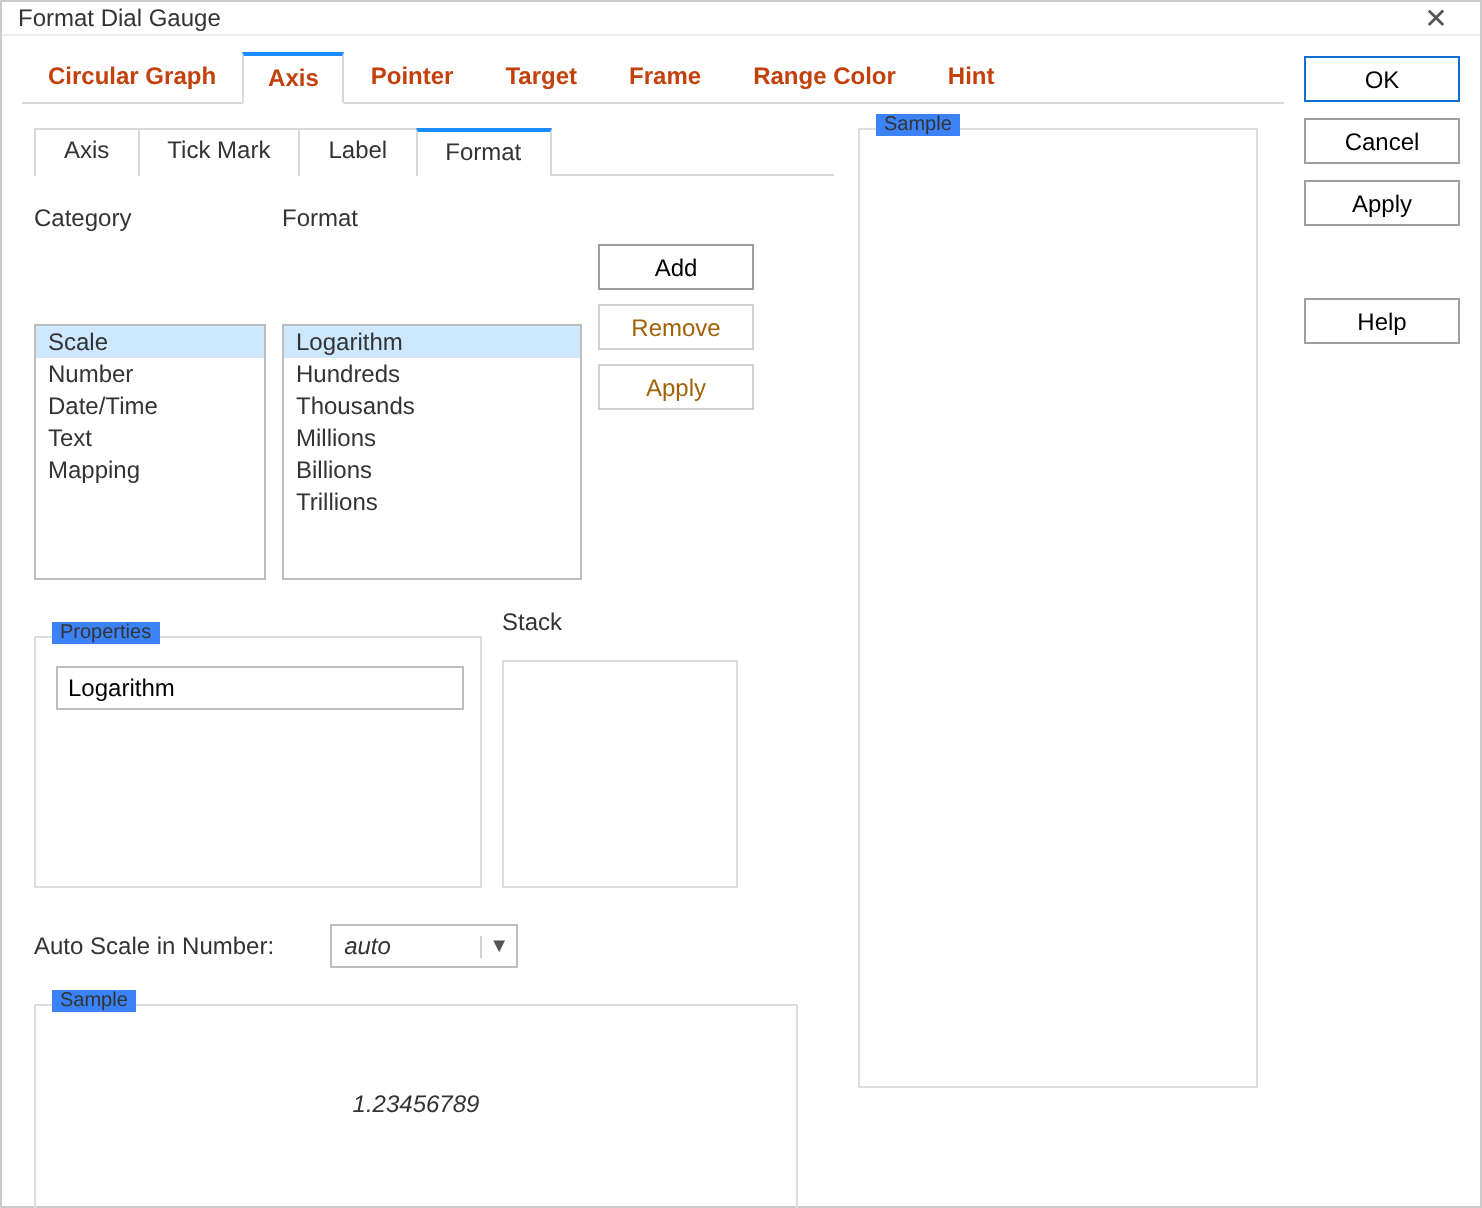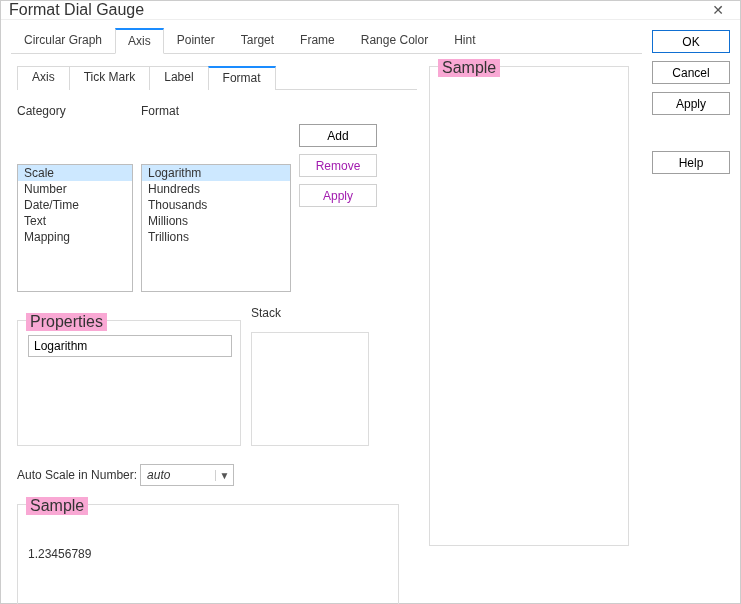--- a/index.html
+++ b/index.html
@@ -8,32 +8,32 @@
     font-family: "Segoe UI", Tahoma, sans-serif;
     font-size: 12px;
     background: #fff;
     color: #333;
     width: 741px;
     height: 604px;
     overflow: hidden;
   }
   .window { width: 741px; height: 604px; border: 1px solid #ccc; display: flex; flex-direction: column; }
   .titlebar { height: 30px; display: flex; align-items: center; justify-content: space-between; padding: 0 8px; border-bottom: 1px solid #eee; }
-  .title { font-size: 16px; }
+  .title { font-size: 12px; }
   .close-x { font-family: Arial, sans-serif; font-size: 14px; color: #555; width: 28px; text-align: center; cursor: pointer; }
   .body { flex: 1; display: flex; padding: 8px 10px 12px 10px; }
   .main { flex: 1; display: flex; flex-direction: column; }
   .rightbar { width: 78px; display: flex; flex-direction: column; gap: 8px; margin-left: 10px; margin-top: 2px; }
   .btn { height: 23px; border: 1px solid #9f9f9f; background: #fff; font-size: 12px; cursor: pointer; padding: 0; }
   .btn.primary { border: 1px solid #0f6fd2; }
-  .btn[disabled] { color: #a21caf; border-color: #d0d0d0; cursor: default; background: #fff; }
+  .btn[disabled] { color: #a16207; border-color: #d0d0d0; cursor: default; background: #fff; }
 
   
   .tabs { display: flex; border-bottom: 1px solid #d9d9d9; height: 26px; }
-  .tab { padding: 4px 12px; border: 1px solid transparent; border-bottom: none; cursor: pointer; color: #404040; position: relative; top: 0; }
+  .tab { padding: 4px 12px; border: 1px solid transparent; border-bottom: none; cursor: pointer; color: #c2410c; position: relative; top: 0; font-weight: bold; }
   .tab.active { border: 1px solid #d9d9d9; border-bottom: 1px solid #fff; border-top: 2px solid #1a8cff; background: #fff; margin-bottom: -1px; }
   .tab:not(.active) { border-top: 1px solid transparent; }
 
   .tab-area { border: 0; padding: 8px 6px 6px 6px; flex: 1; display: flex; }
   .left-col { width: 400px; }
   .right-col { flex: 1; margin-left: 12px; }
 
   
   .subtabs { display: flex; height: 24px; margin-top: 4px; }
   .subtab { padding: 3px 14px; border: 1px solid #d9d9d9; border-bottom: none; background: #fff; cursor: pointer; margin-right: -1px; }
@@ -43,37 +43,37 @@
   .lists-row { display: flex; gap: 8px; margin-top: 14px; }
   .labeled-list { display: flex; flex-direction: column; gap: 44px; }
   .labeled-list > .lbl { margin-bottom: 2px; }
   .listbox { border: 1px solid #bdbdbd; background: #fff; width: 116px; height: 128px; overflow: auto; }
   .listbox.fmt { width: 150px; }
   .listbox .item { padding: 1px 6px; cursor: default; white-space: nowrap; }
   .listbox .item.sel { background: #cde8ff; }
   .mini-btn-col { display: flex; flex-direction: column; gap: 7px; margin-top: 20px; width: 78px; }
 
   .group { border: 1px solid #dcdcdc; position: relative; padding: 14px 10px 10px 10px; }
-  .group > .legend { position: absolute; top: -8px; left: 8px; background: #f9a8d4; padding: 0 4px; font-size: 16px; }
+  .group > .legend { position: absolute; top: -8px; left: 8px; background: #3b82f6; padding: 0 4px; font-size: 10px; }
 
   .props-grp { margin-top: 14px; width: 224px; }
   .stack-wrap { display: flex; gap: 10px; align-items: stretch; margin-top: 14px; }
   .stack-box { width: 118px; height: 114px; }
 
   .txt { height: 22px; border: 1px solid #bdbdbd; width: 204px; font-size: 12px; padding: 2px 5px; }
 
-  .auto-row { display: flex; align-items: center; gap: 3px; margin-top: 18px; }
+  .auto-row { display: flex; align-items: center; gap: 28px; margin-top: 18px; }
   .combo { display: inline-flex; align-items: center; border: 1px solid #bdbdbd; height: 22px; width: 94px; background: #fff; cursor: pointer; font-style: italic; }
   .combo .combo-val { flex: 1; padding: 0 6px; }
   .combo .combo-arr { width: 18px; border-left: 1px solid #d0d0d0; display: flex; align-items: center; justify-content: center; color: #555; font-size: 10px; }
 
   .sample-local { margin-top: 18px; height: 122px; width: 382px; }
   .sample-right { height: 480px; width: 200px; margin-top: 4px; }
 
-  .sample-value { text-align: left; margin-top: 28px; }
+  .sample-value { text-align: center; margin-top: 28px; font-style: italic; }
 
   .rightbar .gap { height: 20px; }
 </style>
 </head>
 <body>
 
 <div class="window">
   <div class="titlebar">
     <div class="title">Format Dial Gauge</div>
     <div class="close-x">✕</div>
@@ -110,20 +110,21 @@
                   <div class="item">Mapping</div>
                 </div>
             </div>
             <div class="labeled-list">
               <div class="lbl">Format</div>
               <div class="listbox fmt" id="format-list">
                   <div class="item sel">Logarithm</div>
                   <div class="item">Hundreds</div>
                   <div class="item">Thousands</div>
                   <div class="item">Millions</div>
+                  <div class="item">Billions</div>
                   <div class="item">Trillions</div>
                 </div>
             </div>
             <div class="mini-btn-col">
               <button class="btn">Add</button>
               <button class="btn" disabled="">Remove</button>
               <button class="btn" disabled="">Apply</button>
             </div>
           </div>
 

